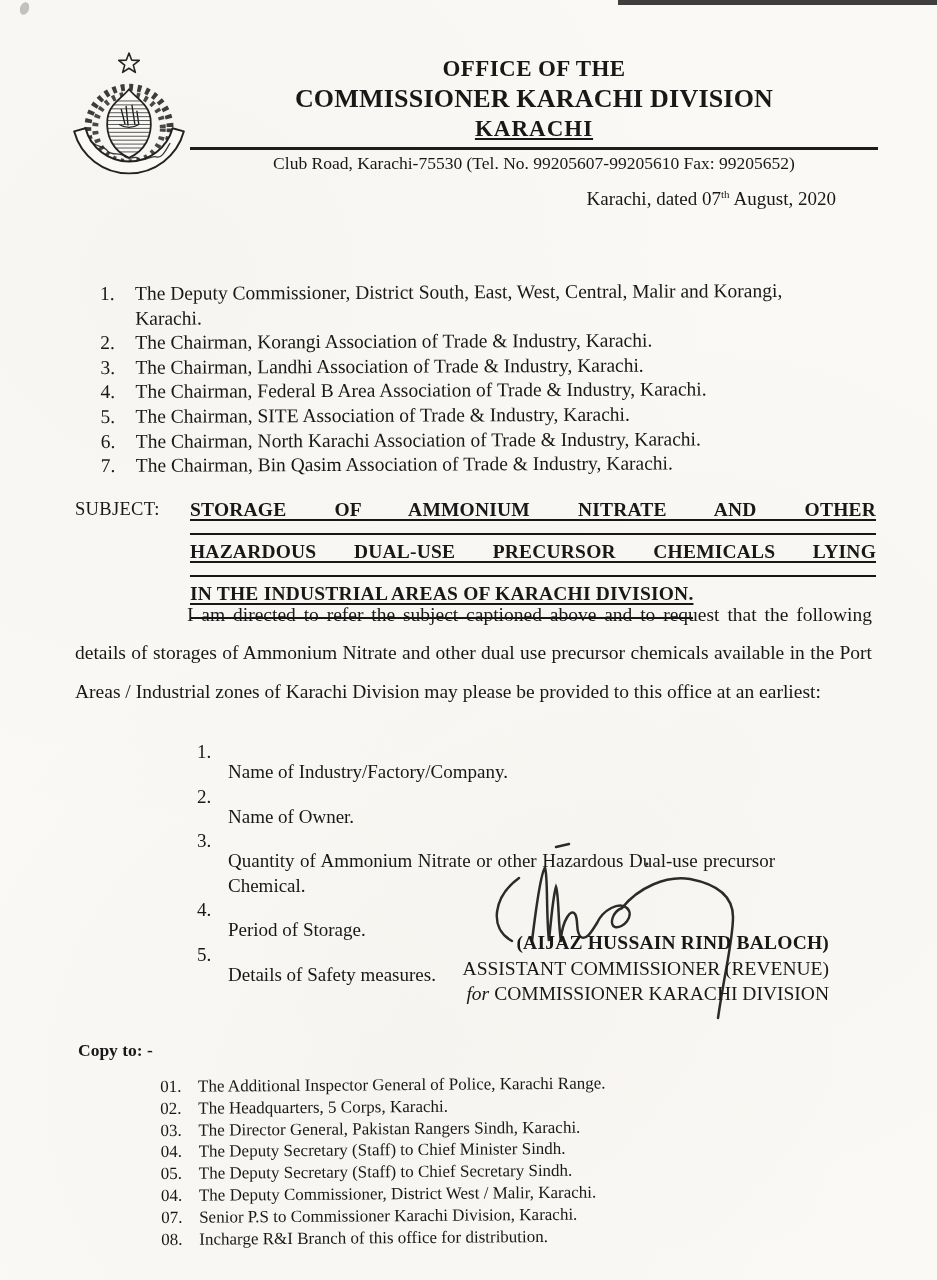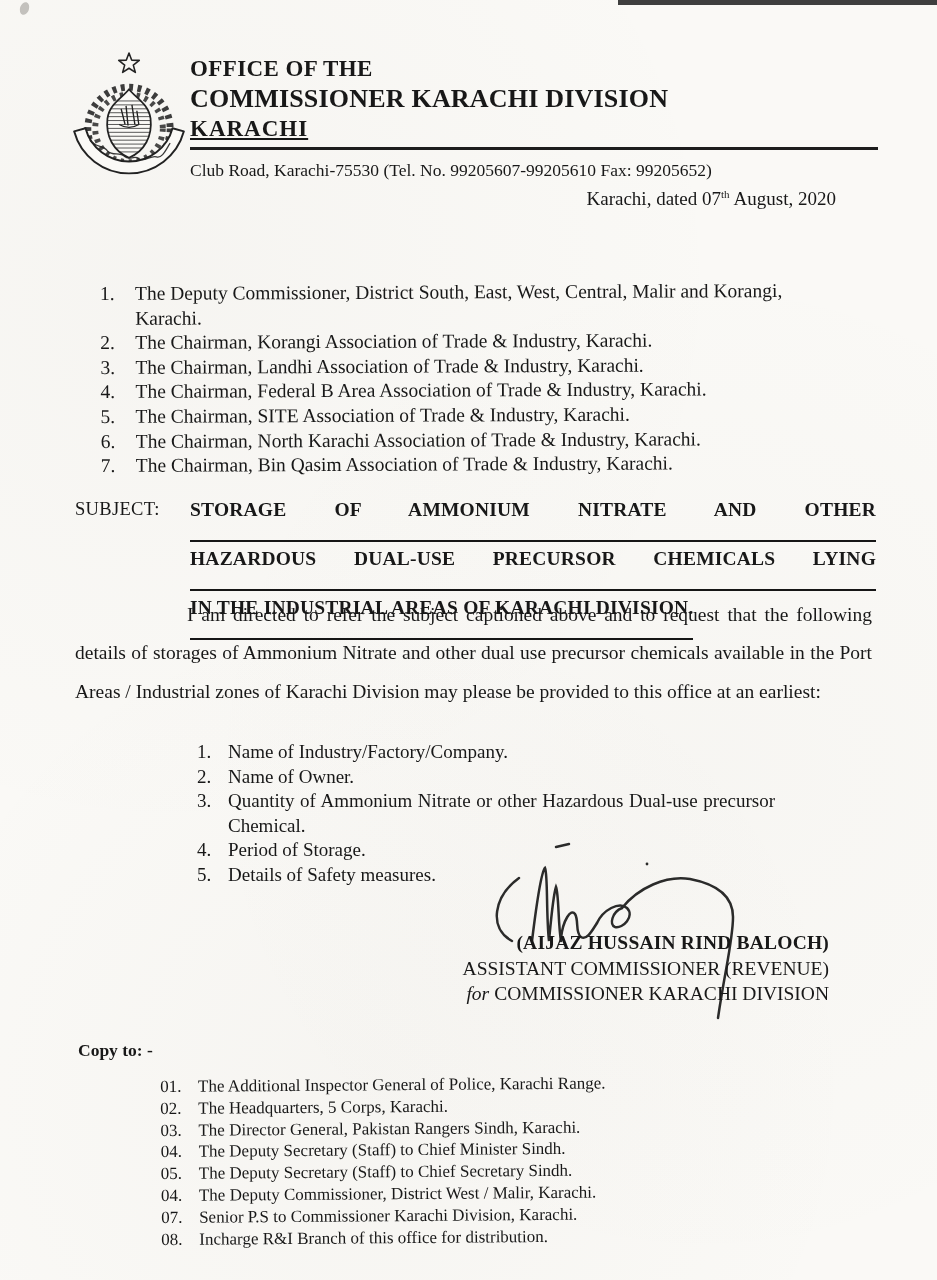--- a/index.html
+++ b/index.html
@@ -15,49 +15,49 @@
     font-family:"Liberation Serif","DejaVu Serif",serif;
     color:#181818;
     overflow:hidden;
   }
   
   .artifact-top-edge{position:absolute;top:0;left:618px;right:0;height:5px;background:#3f3f3f;}
   .artifact-smudge{position:absolute;top:2px;left:20px;width:9px;height:13px;background:#c3c1bd;border-radius:50%;transform:rotate(18deg);}
   
   .emblem{position:absolute;left:70px;top:50px;width:118px;height:147px;}
   
-  .head-block{position:absolute;left:190px;top:56px;width:688px;}
+  .head-block{position:absolute;left:190px;top:56px;width:688px;text-align:center;}
   .h-line1{font-size:23px;font-weight:bold;letter-spacing:.4px;}
   .h-line2{font-size:26px;font-weight:bold;margin-top:2px;letter-spacing:.2px;}
   .h-line3{font-size:23px;font-weight:bold;margin-top:2px;letter-spacing:1px;text-decoration:underline;}
   .head-rule{height:2.5px;background:#1d1d1d;margin-top:5px;}
-  .addr-line{font-size:17.5px;margin-top:10px;}
+  .addr-line{font-size:17.5px;margin-top:3px;}
   .ref-block{position:absolute;right:101px;top:181px;text-align:right;font-size:19px;line-height:27px;}
   .ref-block sup{font-size:11px;}
   .date-suffix{margin-left:4px;}
   
   .addr-list{position:absolute;left:100px;top:282px;width:748px;font-size:19.5px;line-height:24.6px;transform:rotate(-.25deg);transform-origin:left top;}
   .addr-item{display:flex;}
   .addr-item .num{flex:0 0 35px;}
   .addr-item .txt{flex:1;}
   
   .subject-label{position:absolute;left:75px;top:499px;font-size:18.5px;letter-spacing:.3px;}
   .subject-block{position:absolute;left:190px;top:496px;width:686px;font-weight:bold;font-size:19.5px;letter-spacing:.2px;}
-  .sub-line{line-height:27px;padding-bottom:17px;border-bottom:2px solid #161616;margin-bottom:3px;
-    text-underline-offset:3px;text-decoration-thickness:1.5px;}
+  .sub-line{line-height:27px;padding-bottom:10px;border-bottom:2px solid #161616;margin-bottom:3px;
+    text-decoration:underline;text-underline-offset:3px;text-decoration-thickness:1.5px;}
   .sub-line.justify{text-align:justify;text-align-last:justify;}
   .sub-last-wrap{margin:0;}
   .sub-line.last{display:inline-block;}
   
   .body-par{position:absolute;left:75px;top:596px;width:797px;font-size:19.5px;line-height:38.4px;text-align:justify;text-indent:112px;}
   
   .details-list{position:absolute;left:197px;top:740px;width:578px;font-size:19px;line-height:24.6px;}
   .d-item{display:flex;}
   .d-item .num{flex:0 0 31px;}
-  .d-item .txt{flex:1;text-align:justify;}
+  .d-item .txt{flex:1;text-align:justify;margin-top:20px;}
   
   .sig-svg{position:absolute;left:470px;top:838px;width:290px;height:195px;z-index:3;}
   .sig-block{position:absolute;right:108px;top:930px;text-align:right;line-height:25.6px;font-size:19.5px;}
   .sig-name{font-weight:bold;letter-spacing:.2px;}
   .for-word{font-style:italic;}
   .for-text{margin-left:5px;}
   
   .copy-label{position:absolute;left:78px;top:1040px;font-size:17.5px;font-weight:bold;}
   .copy-list{position:absolute;left:160px;top:1076px;width:710px;font-size:17px;line-height:21.8px;transform:rotate(-.45deg);transform-origin:left top;}
   .c-item{display:flex;}

